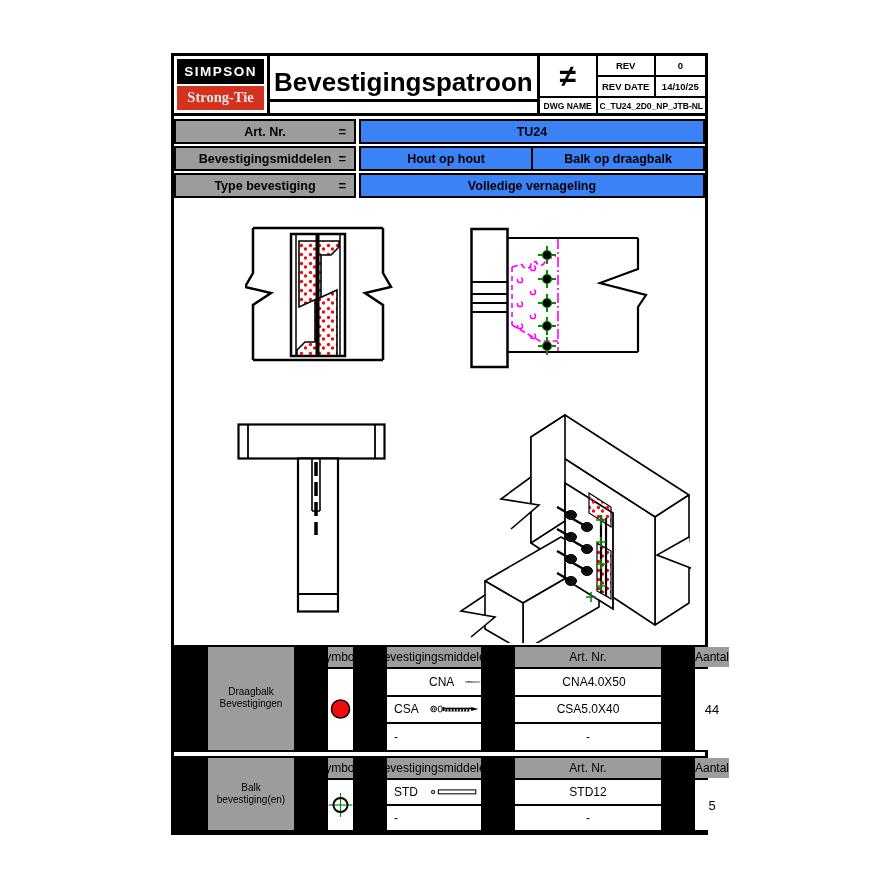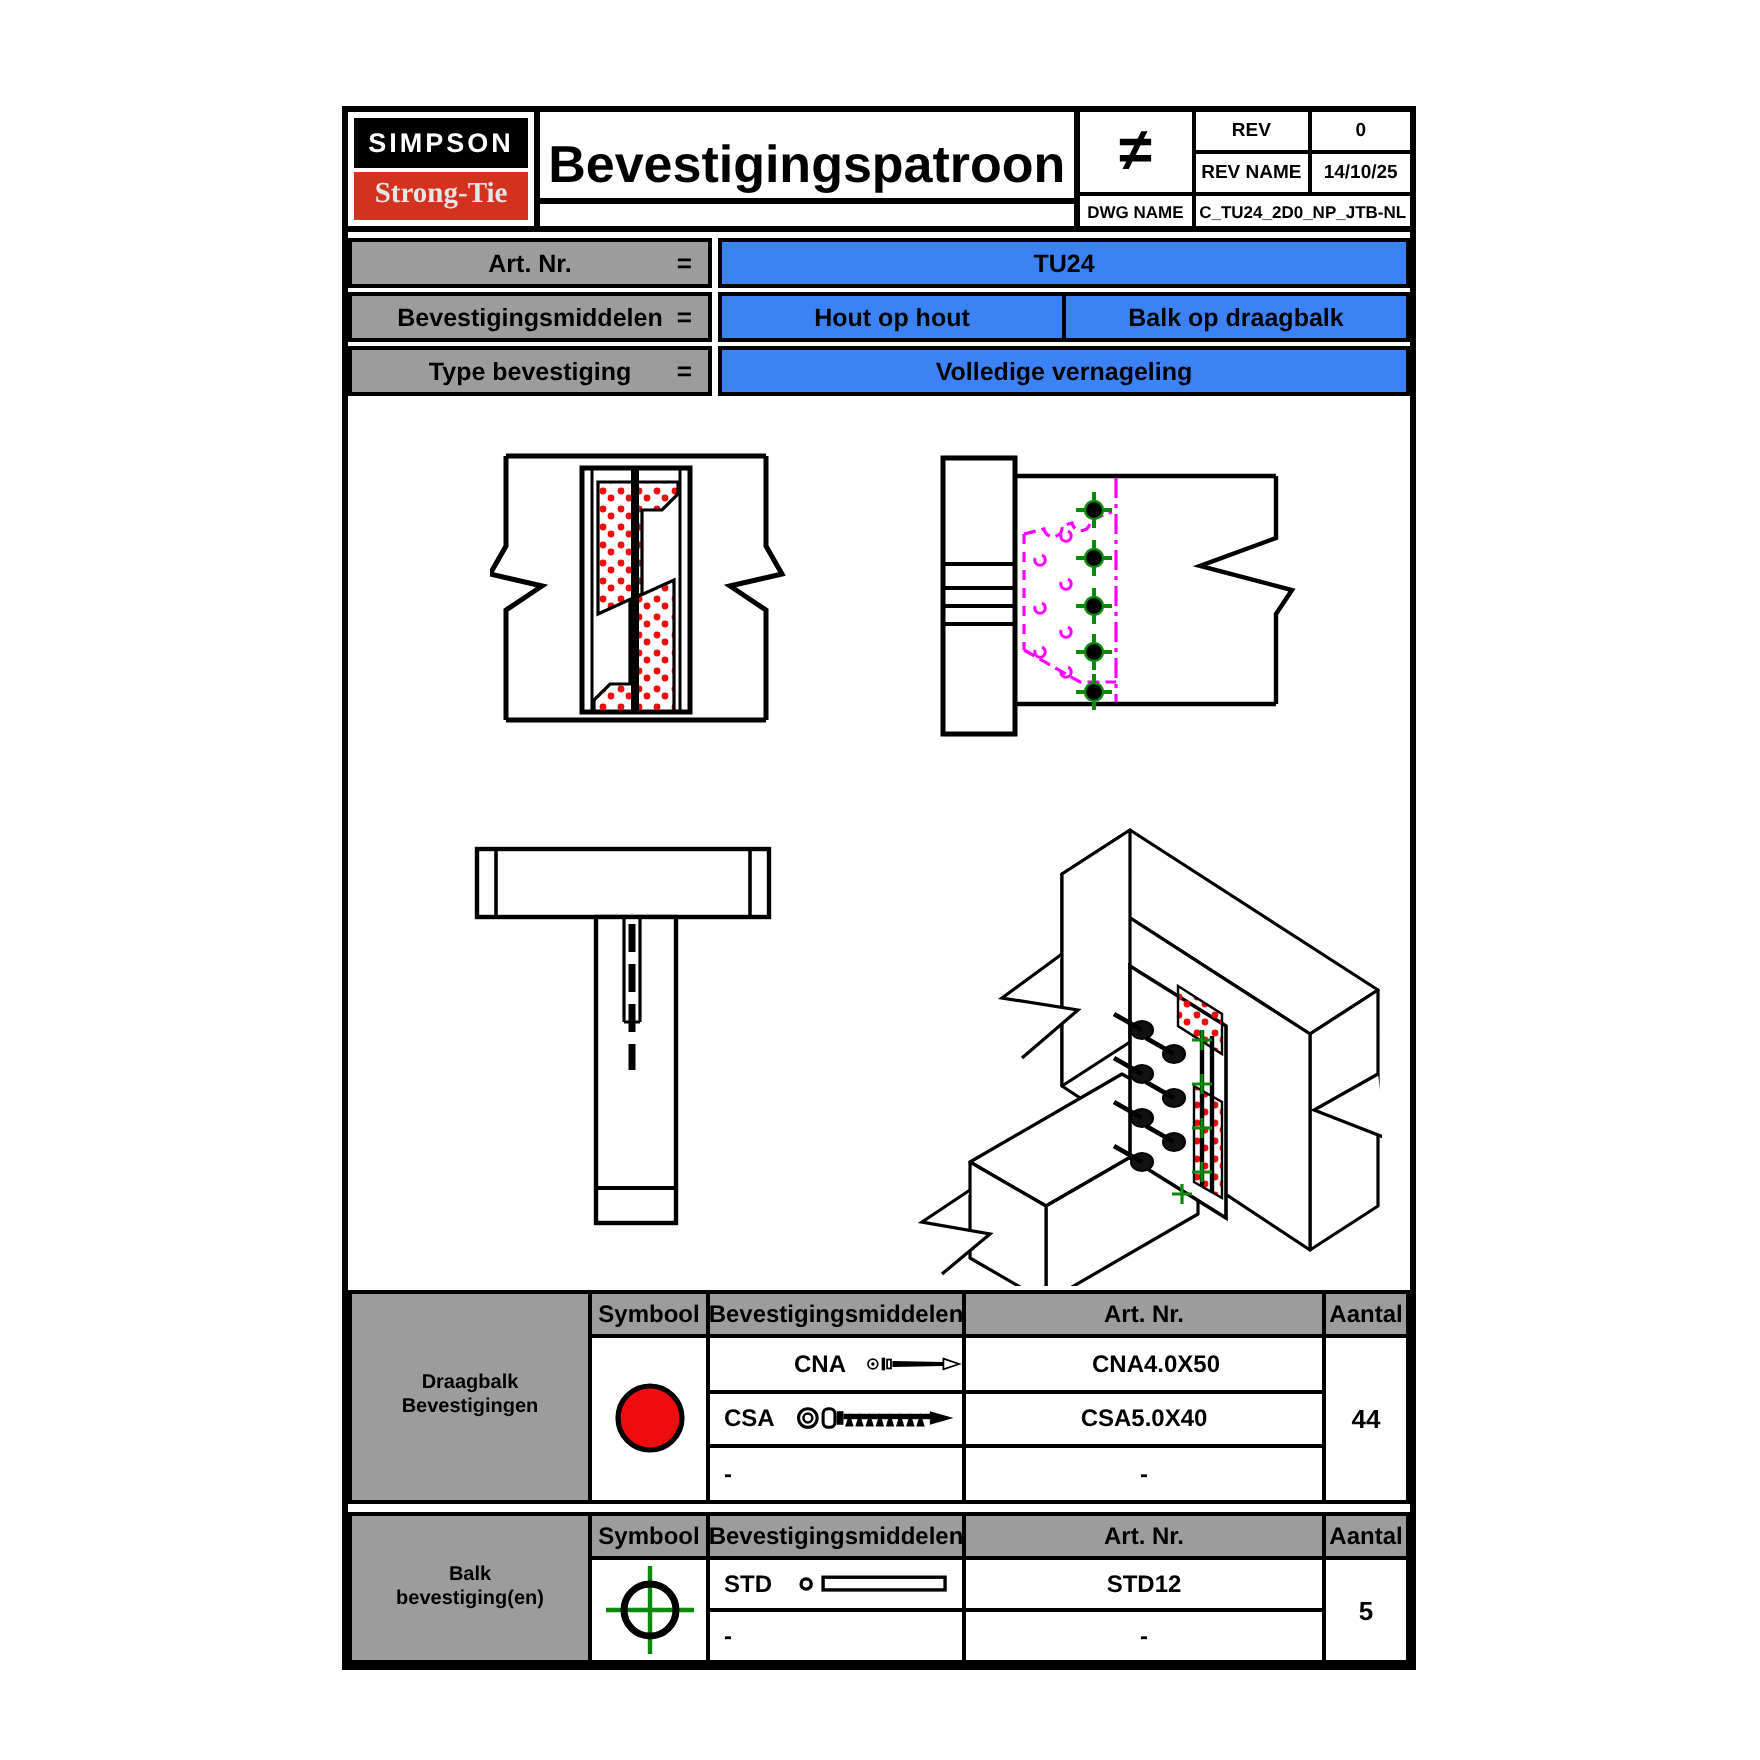--- a/index.html
+++ b/index.html
@@ -38,21 +38,21 @@
 
   
   .draw{position:absolute;left:0;top:145px;right:0;height:444px;background:#fff;}
   .draw svg{position:absolute;}
 
   
   .ftab{position:absolute;left:0;right:0;display:grid;background:#000;gap:2px;border:2px solid #000;
         grid-template-columns:118px 57px 126px 178px 1fr;}
   .t1{top:589px;height:107px;grid-template-rows:20px 1fr 1fr 1fr;}
   .t2{top:700px;height:76px;grid-template-rows:20px 1fr 1fr;}
-  .c{background:#fff;display:flex;align-items:center;justify-content:center;font-weight:bold;font-size:12px;}
+  .c{background:#fff;display:flex;align-items:center;justify-content:center;font-weight:normal;font-size:12px;margin-left:32px;}
   .g{background:#9c9c9c;}
   .rowlabel{grid-column:1;grid-row:1/-1;flex-direction:column;line-height:1.2;font-size:10px;}
   .symcell{grid-column:2;grid-row:2/-1;}
   .qtycell{grid-column:5;grid-row:2/-1;font-size:13px;}
   .mid{justify-content:flex-start;padding-left:7px;gap:6px;}
   .code{font-size:12px;min-width:30px;}
   .hidden-defs{position:absolute;width:0;height:0;}
 </style>
 </head>
 <body>
@@ -73,21 +73,21 @@
       <div class="logo-black">SIMPSON</div>
       <div class="logo-red">Strong-Tie</div>
     </div>
     <div class="title-cell">
       <span>Bevestigingspatroon</span>
     </div>
     <div class="info-block">
       <div class="proj" style="grid-column:1;">≠</div>
       <div class="ib-s" style="grid-column:2;grid-row:1;">REV</div>
       <div class="ib-s" style="grid-column:3;grid-row:1;">0</div>
-      <div class="ib-s" style="grid-column:2;grid-row:2;">REV NAME</div>
+      <div class="ib-s" style="grid-column:2;grid-row:2;">REV DATE</div>
       <div class="ib-s" style="grid-column:3;grid-row:2;">14/10/25</div>
       <div class="ib-s" style="grid-column:1;grid-row:3;font-size:8.5px;">DWG NAME</div>
       <div class="ib-xs" style="grid-column:2/4;grid-row:3;">C_TU24_2D0_NP_JTB-NL</div>
     </div>
   </div>
 
   <div class="irow" style="top:63px;">
     <div class="ilabel">
       <span>Art. Nr.</span>
       <span class="eq">=</span>

